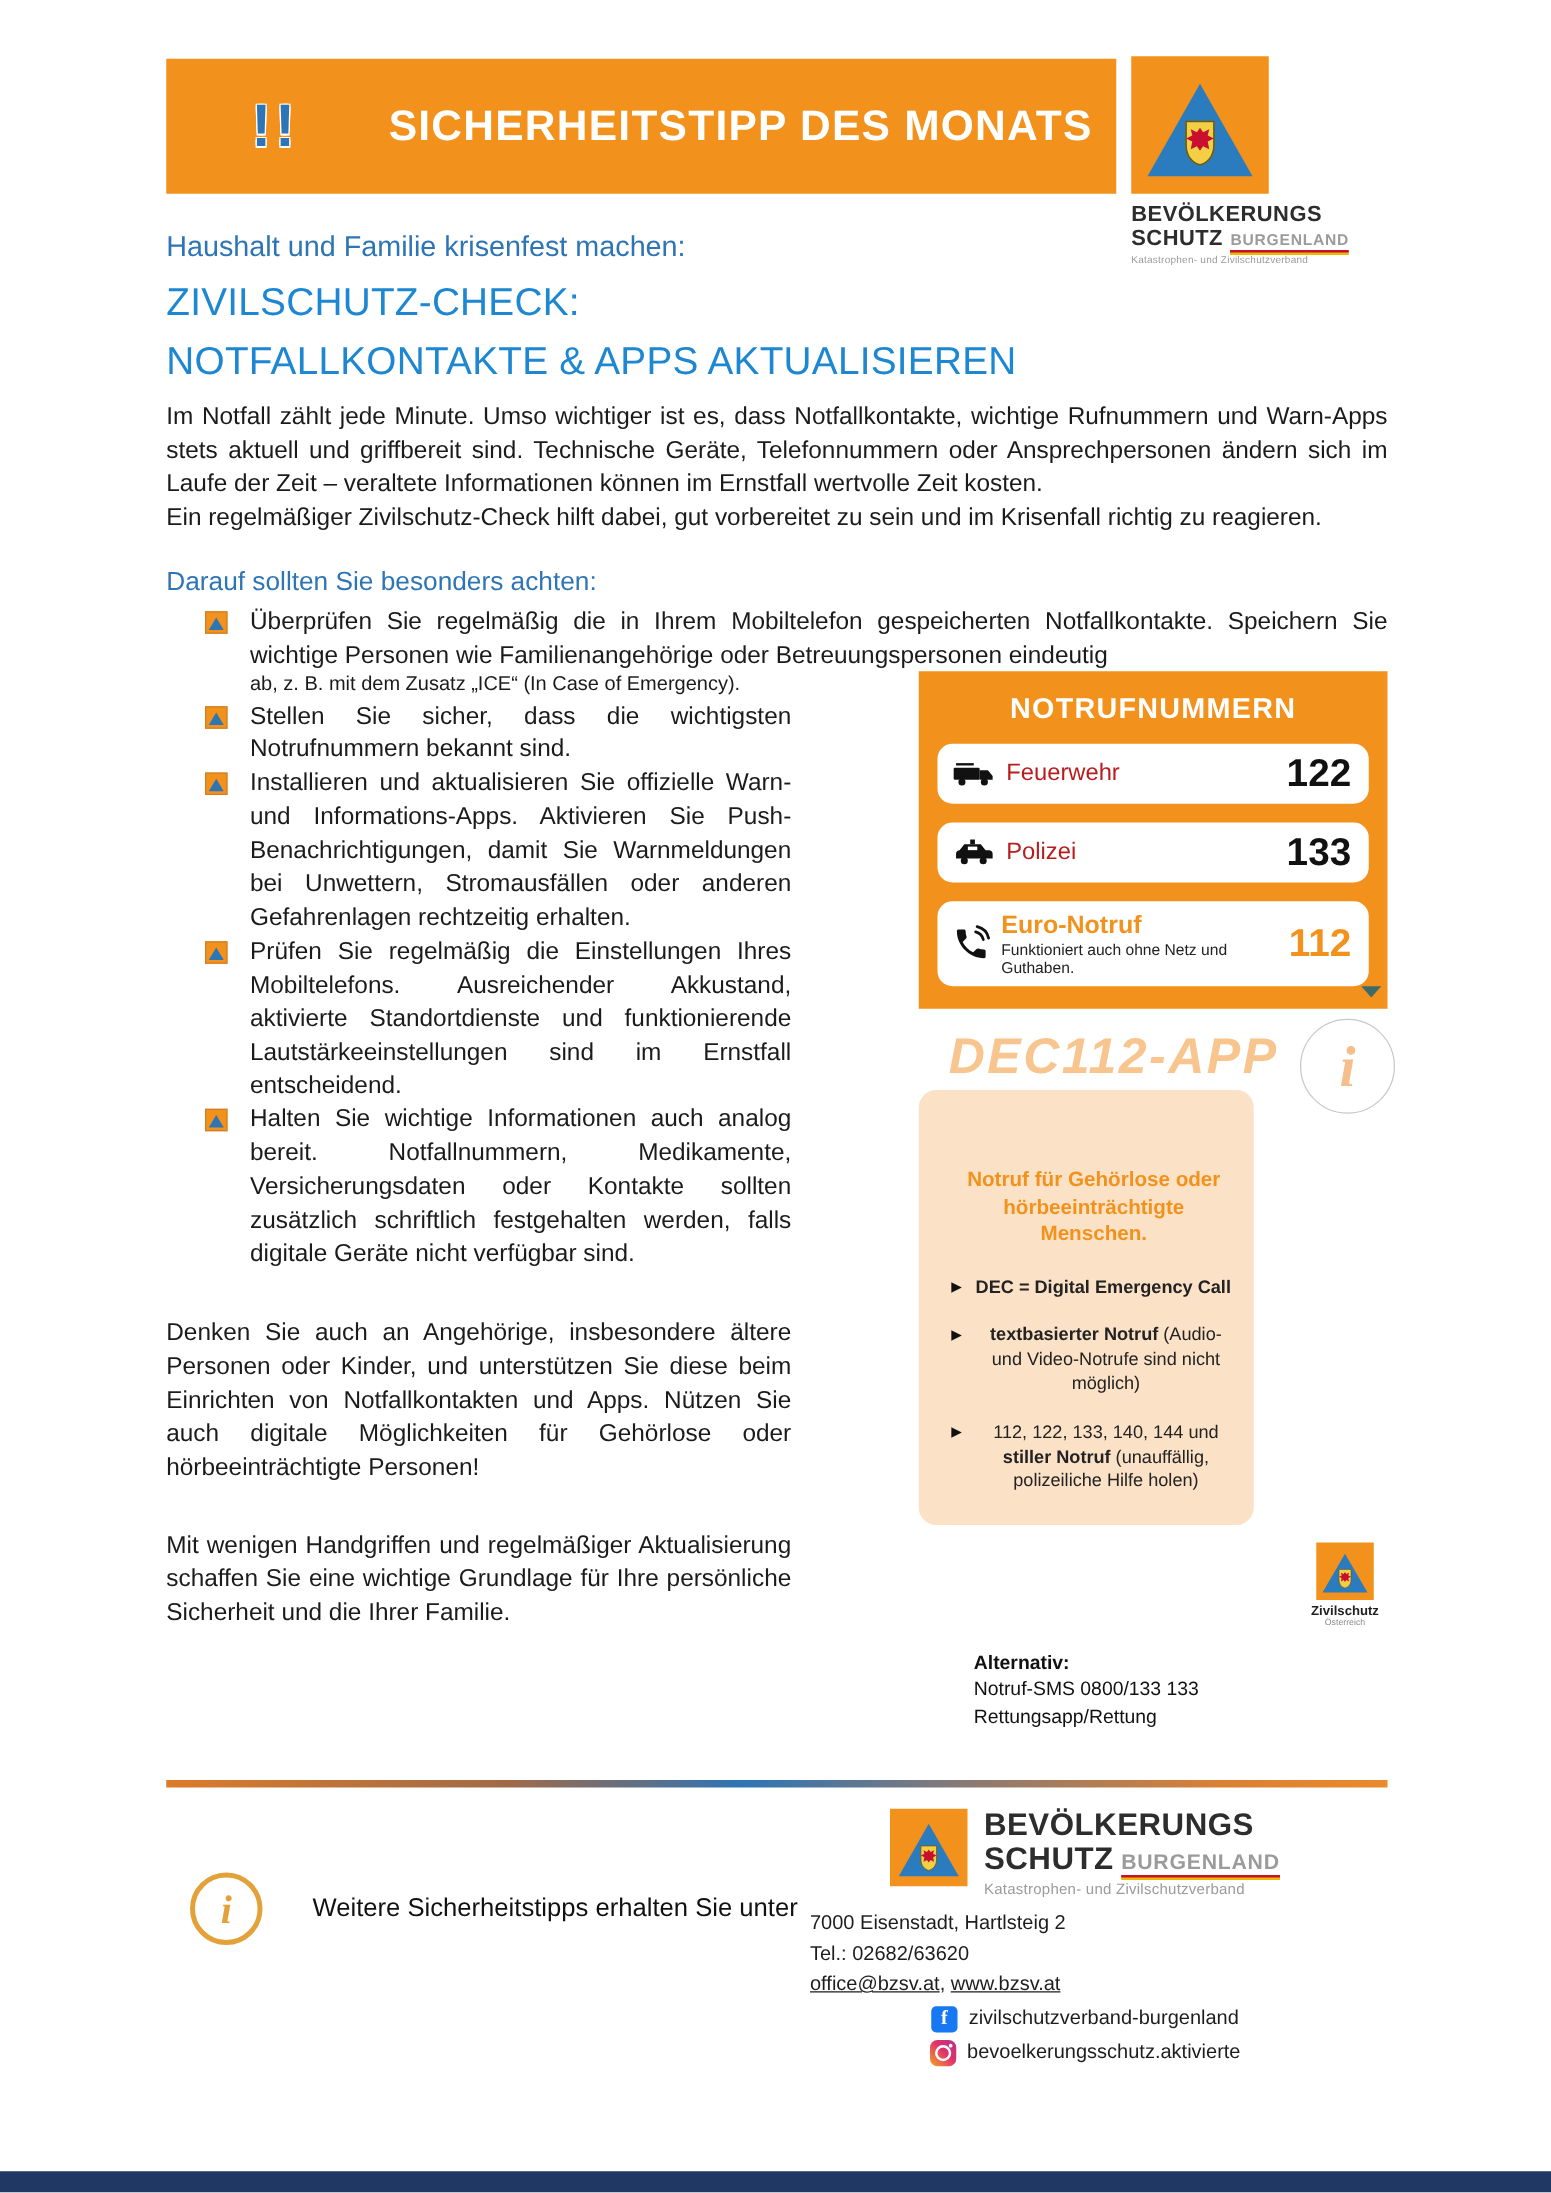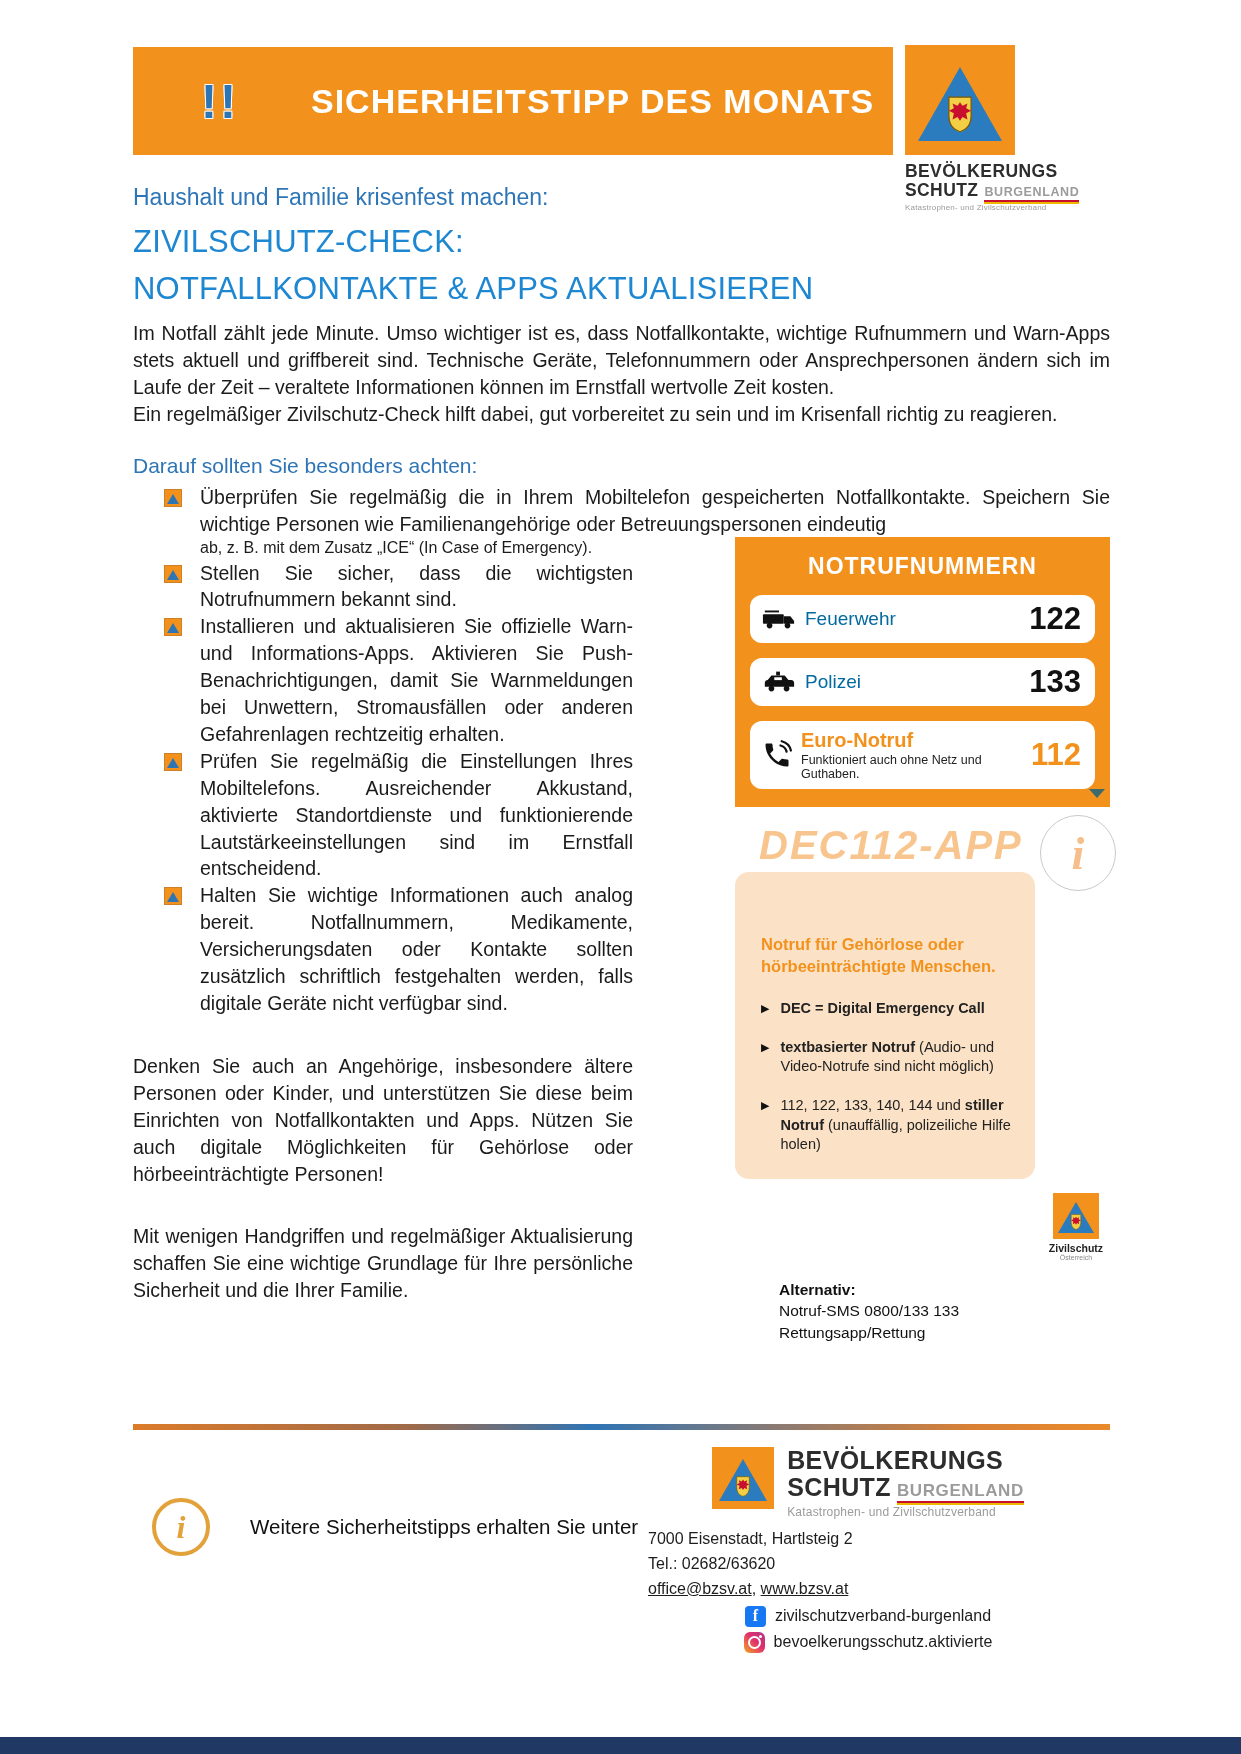--- a/index.html
+++ b/index.html
@@ -51,37 +51,37 @@
   .columns { display:flex; align-items:flex-start; }
   .col-left { width:500px; }
   .col-right { width:375px; margin-left:102px; position:relative; }
   .closing-p { margin-top:36px; font-size:19.5px; line-height:1.38; text-align:justify; }
 
   
   .notruf-box { background:#F2921D; padding:12px 15px 16px; }
   .notruf-title { color:#fff; text-align:center; font-size:23px; font-weight:bold; letter-spacing:1px; margin:4px 0 15px; }
   .nrow { background:#fff; border-radius:12px; display:flex; align-items:center; padding:4px 14px 4px 12px; height:48px; margin-bottom:15px; }
   .nrow svg { width:34px; height:26px; margin-right:9px; flex:none; }
-  .nlabel { font-size:19px; color:#0369a1; }
+  .nlabel { font-size:19px; color:#b91c1c; }
   .nnum { margin-left:auto; font-size:31px; font-weight:bold; color:#111; }
   .nrow-euro { height:68px; margin-bottom:2px; position:relative; }
   .euro-txt { line-height:1.05; }
   .elabel { color:#F2921D; font-weight:bold; font-size:20px; }
   .enote { font-size:12.5px; color:#222; line-height:1.15; margin-top:2px; }
   .nnum-euro { color:#F2921D; }
   .euro-tail { position:absolute; right:-10px; bottom:-9px; width:0; height:0;
                border-left:8px solid transparent; border-right:8px solid transparent; border-top:9px solid #3d6b6b; }
 
   
   .dec-row { position:relative; z-index:2; margin-top:16px; }
   .dec-title { color:#F8C58E; font-size:40px; font-weight:bold; letter-spacing:2px; margin-left:24px;font-style:italic; }
   .info-circle { position:absolute; right:-6px; top:-8px; width:76px; height:76px; border-radius:50%; background:#fff;
                  border:1px solid #c9c9c9; display:flex; align-items:center; justify-content:center;
                  font-family:"Liberation Serif", serif; font-style:italic; font-weight:bold; font-size:46px; color:#F5BE8B; }
-  .dec-panel { background:#FBE2C6; border-radius:14px; margin-top:4px; padding:62px 14px 24px 26px; width:300px; }
+  .dec-panel { background:#FBE2C6; border-radius:14px; margin-top:4px; padding:62px 14px 24px 26px; width:268px;text-align:center; }
   .dec-heading { color:#F2921D; font-weight:bold; font-size:16.5px; line-height:1.3; margin-bottom:22px; }
   .dec-item { display:flex; gap:11px; font-size:14.5px; line-height:1.35; margin-bottom:19px; color:#222; }
   .dec-item:last-child { margin-bottom:0; }
   .arrow { font-size:11px; line-height:1; margin-top:4px; color:#111; flex:none; }
 
   
   .badge-row { display:flex; justify-content:flex-end; margin-top:14px; padding-right:2px; }
   .badge-inner { width:64px; text-align:center; }
   .badge-label { font-size:10.5px; font-weight:bold; color:#222; margin-top:3px; }
   .badge-sub { font-size:7px; color:#8a8a8a; }

